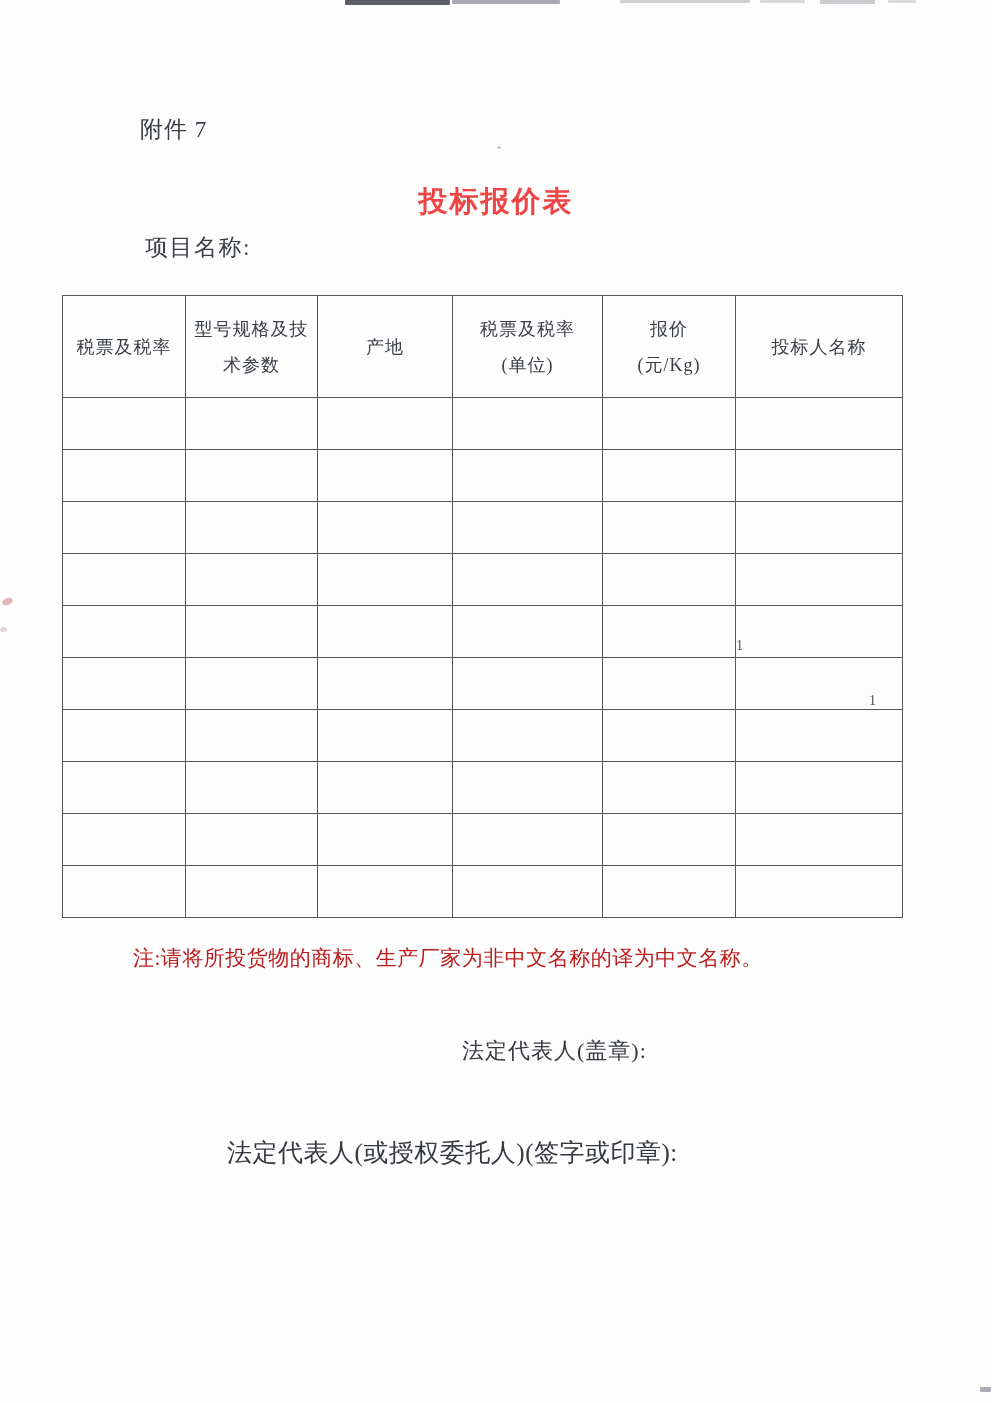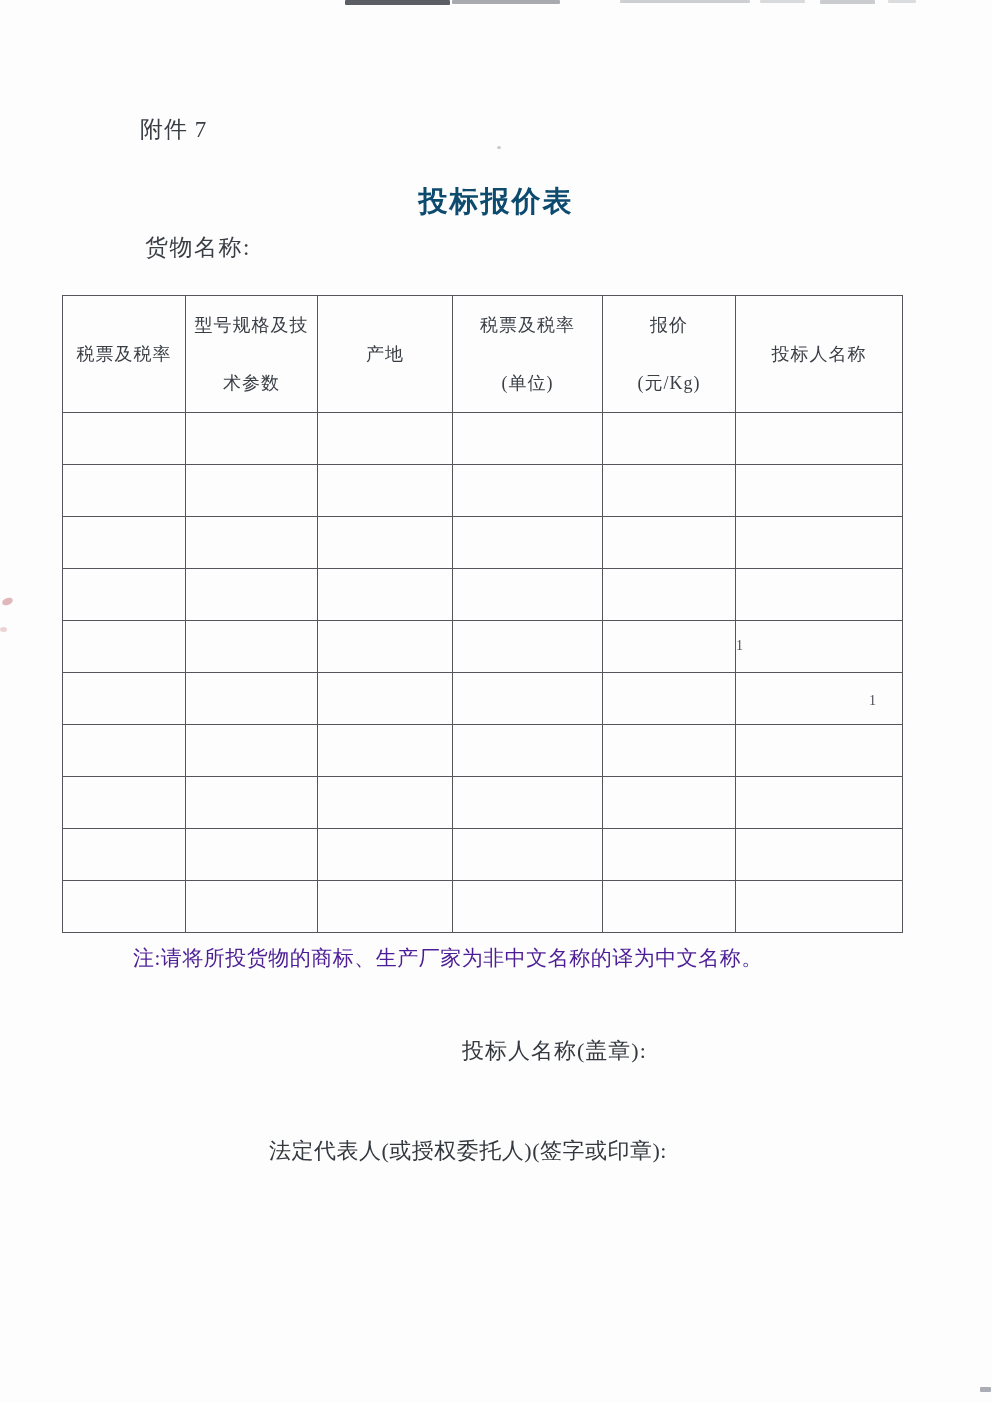--- a/index.html
+++ b/index.html
@@ -41,21 +41,21 @@
   }
   .title {
     position: absolute;
     left: 0; top: 182px;
     width: 992px;
     margin: 0;
     text-align: center;
     font-size: 29px;
     font-weight: bold;
     letter-spacing: 2px;
-    color: #0c4a6e;
+    color: #ef4444;
   }
   .project {
     position: absolute;
     left: 145px; top: 232px;
     font-size: 23px;
     letter-spacing: 1.5px;
   }
 
   table.quote {
     position: absolute;
@@ -66,21 +66,21 @@
   }
   table.quote th, table.quote td {
     border: 1.7px solid #54565c;
     padding: 0;
   }
   table.quote th {
     height: 101px;
     font-weight: normal;
     font-size: 18px;
     letter-spacing: 1px;
-    line-height: 58px;
+    line-height: 36px;
     white-space: pre-line;
     text-align: center;
     vertical-align: middle;
     color: #3a3e45;
   }
   table.quote td { height: 51px; }
 
   .stray {
     position: absolute;
     font-size: 14px;
@@ -88,57 +88,56 @@
     font-family: "Liberation Serif", serif;
   }
   .m1 { left: 736px; top: 638px; }
   .m2 { left: 869px; top: 693px; }
 
   .note {
     position: absolute;
     left: 133px; top: 944px;
     font-size: 21px;
     letter-spacing: 0.5px;
-    color: #4c1d95;
+    color: #b91c1c;
   }
   .bidder {
     position: absolute;
     left: 462px; top: 1036px;
     font-size: 22px;
     letter-spacing: 1px;
     color: #34383f;
   }
   .legalrep {
     position: absolute;
     left: 227px; top: 1136px;
-    font-size: 22px;
+    font-size: 25px;
     letter-spacing: 0.5px;
     color: #34383f;
-    margin-left: 42px;
   }
 </style>
 </head>
 <body>
 
 <div class="page">
 
   <div>
     <div class="scan-dash d1"></div>
     <div class="scan-dash d2"></div>
     <div class="scan-dash d3"></div>
     <div class="scan-dash d4"></div>
     <div class="scan-dash d5"></div>
     <div class="scan-dash d6"></div>
   </div>
 
   <div class="attachment">附件 7</div>
 
   <h1 class="title">投标报价表</h1>
 
-  <div class="project">货物名称:</div>
+  <div class="project">项目名称:</div>
 
   <table class="quote">
     <colgroup>
       <col style="width:123px">
       <col style="width:132px">
       <col style="width:135px">
       <col style="width:150px">
       <col style="width:133px">
       <col style="width:167px">
     </colgroup>
@@ -237,21 +236,21 @@
           <td></td>
         </tr>
       </tbody>
   </table>
 
   <span class="stray m1">1</span>
   <span class="stray m2">1</span>
 
   <div class="note">注:请将所投货物的商标、生产厂家为非中文名称的译为中文名称。</div>
 
-  <div class="bidder">投标人名称(盖章):</div>
+  <div class="bidder">法定代表人(盖章):</div>
 
   <div class="legalrep">法定代表人(或授权委托人)(签字或印章):</div>
 
   <div class="speckle s1"></div>
   <div class="speckle s2"></div>
   <div class="speckle s3"></div>
   <div class="speckle s4"></div>
 
 </div>
 

